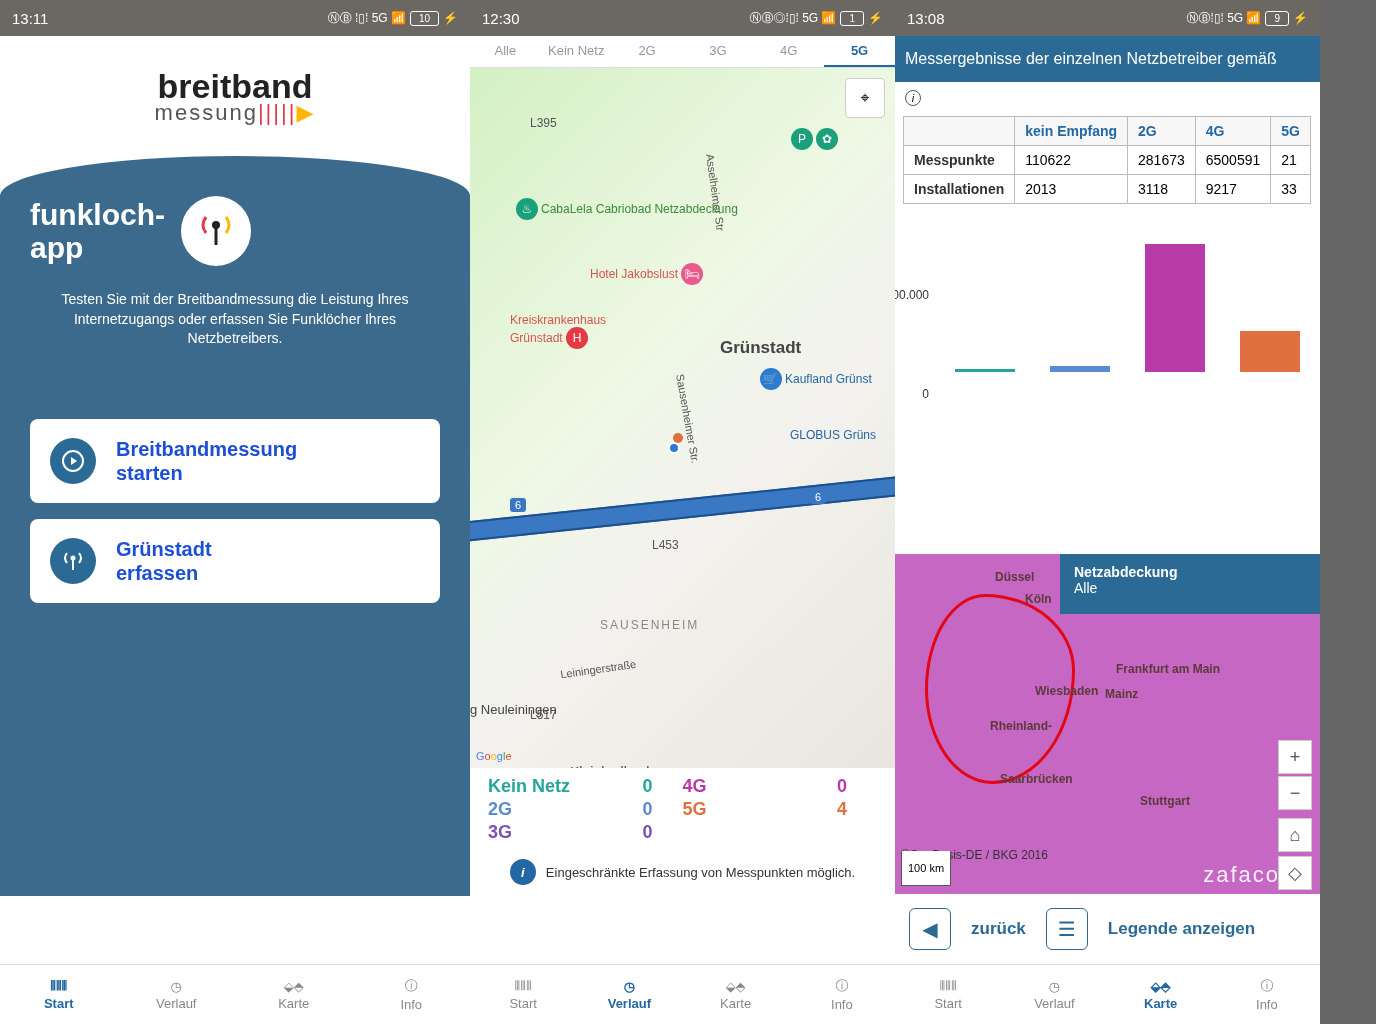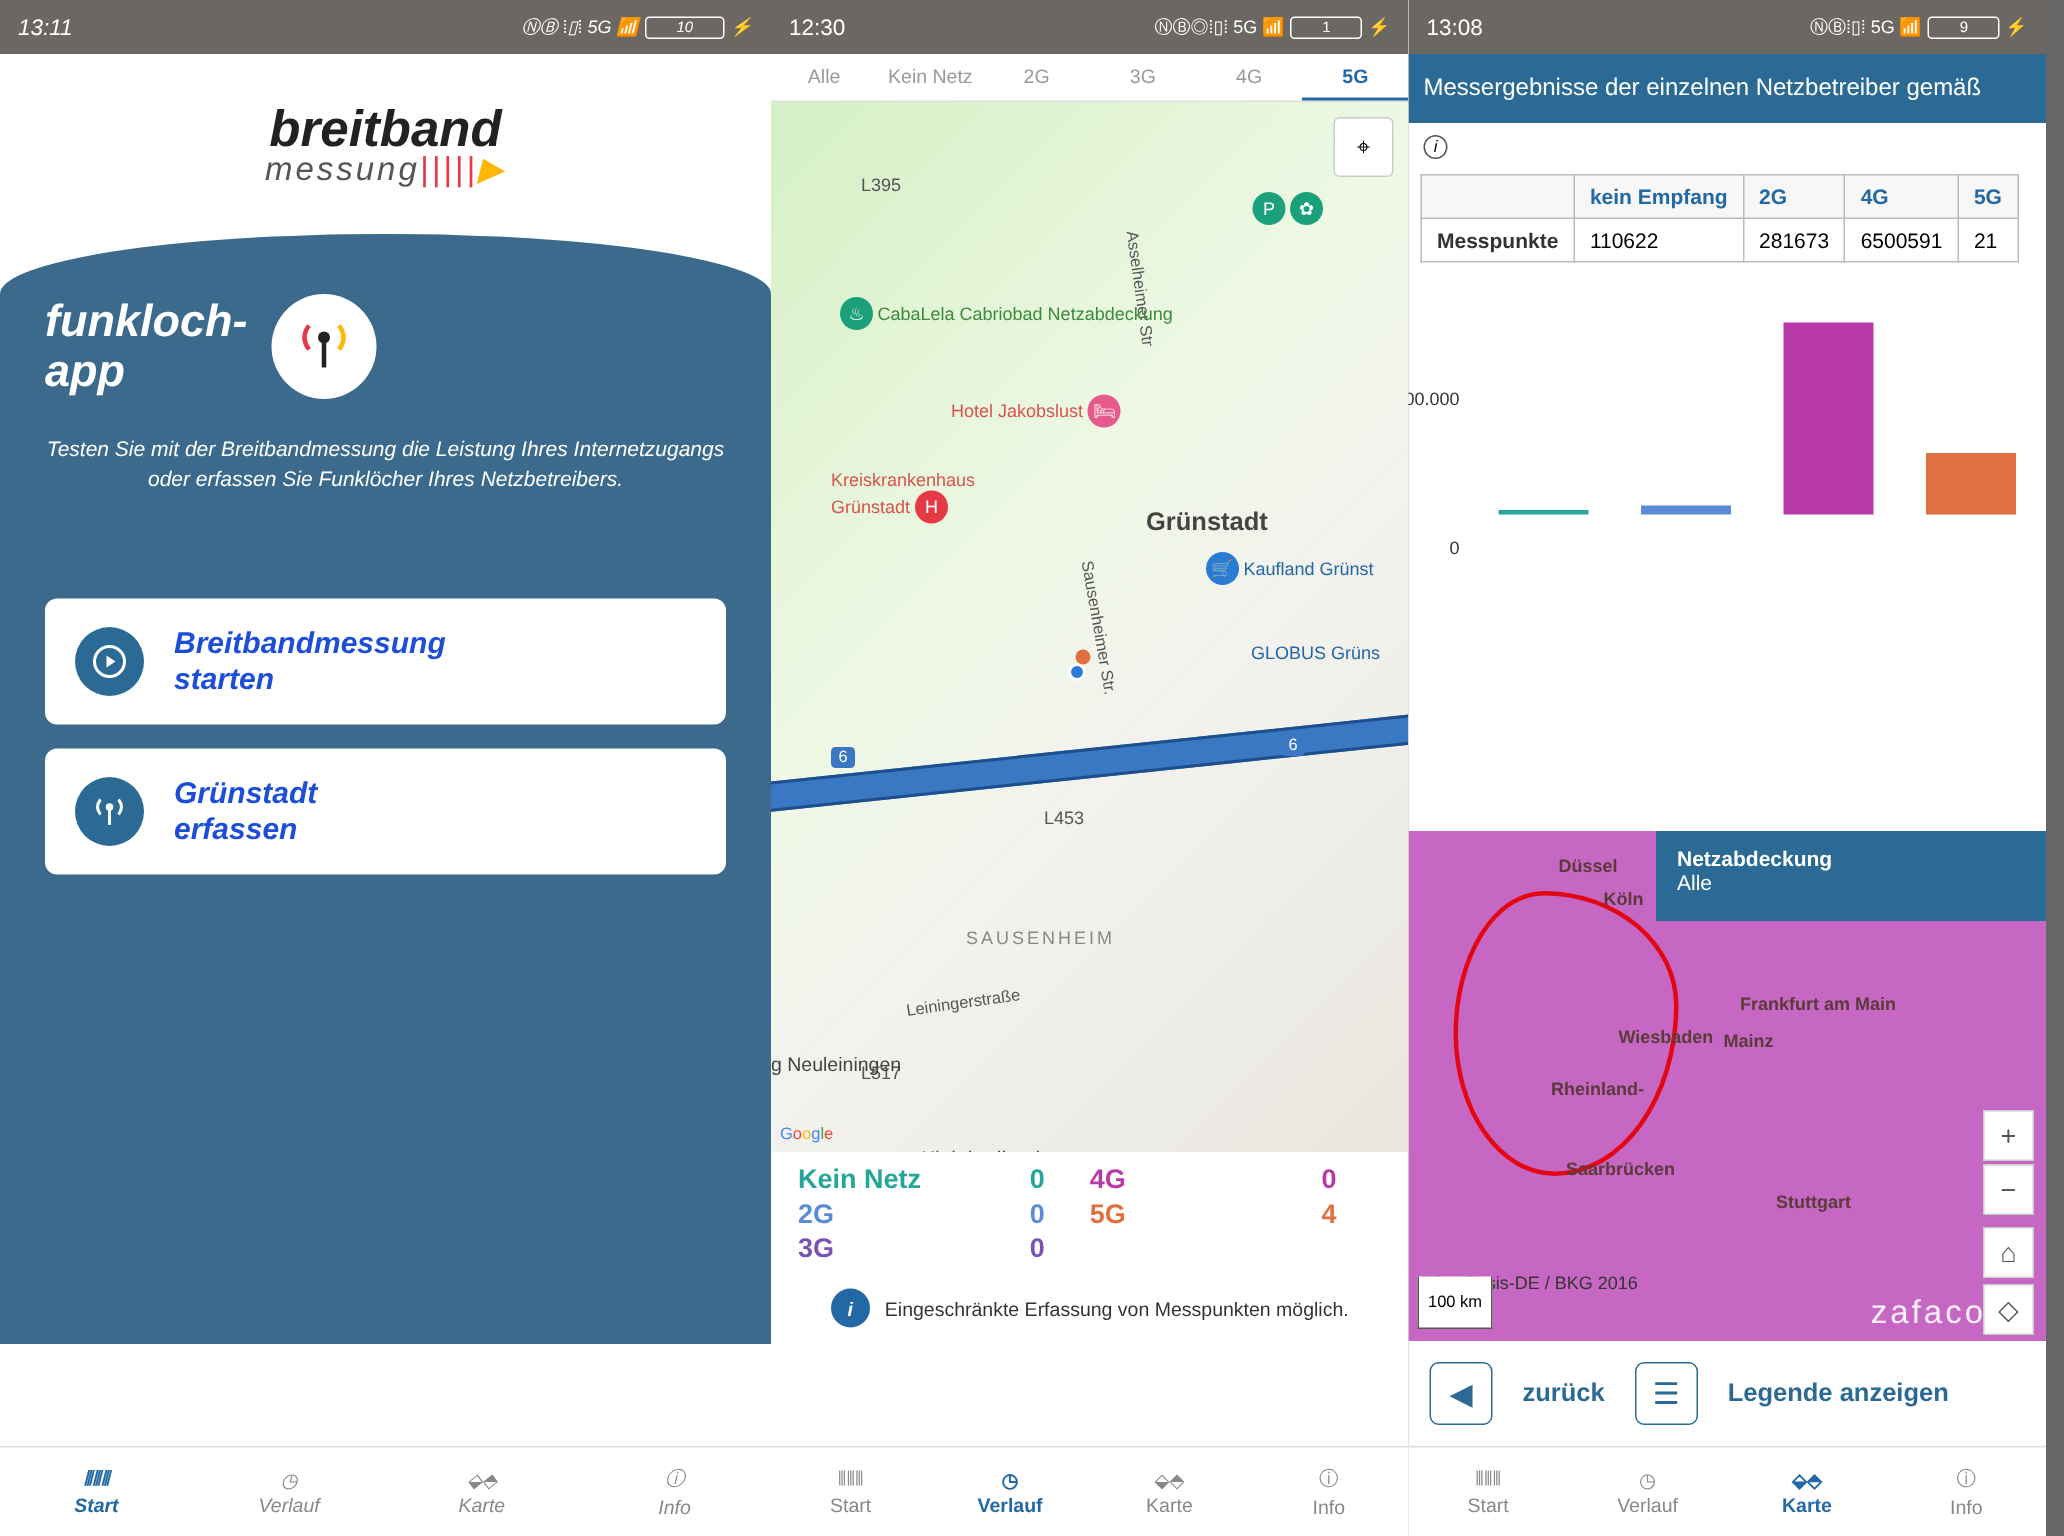--- a/index.html
+++ b/index.html
@@ -1,23 +1,23 @@
 <!DOCTYPE html>
 <html><head>
 <meta charset="utf-8">
 <style>
 * { margin:0; padding:0; box-sizing:border-box; font-family:Arial,Helvetica,sans-serif; }
 body { background:#666; display:flex; width:1376px; height:1024px; }
 .screen { position:relative; height:100%; overflow:hidden; background:#fff; }
-.s1{width:514px;font-style:italic;} .s2{width:425px;} .s3{width:425px;}
+.s1{width:470px;} .s2{width:425px;} .s3{width:425px;}
 
 
 .statusbar{height:36px;background:#6b6864;color:#fff;display:flex;align-items:center;justify-content:space-between;padding:0 12px;font-size:15px;font-weight:500;}
 .statusbar .right{display:flex;align-items:center;gap:4px;font-size:12px;}
-.batt{border:1.5px solid #fff;border-radius:3px;padding:0 20px;font-size:10px;line-height:13px;}
+.batt{border:1.5px solid #fff;border-radius:3px;padding:0 8px;font-size:10px;line-height:13px;}
 
 
 .s1 .logobox{background:#fff;height:120px;display:flex;align-items:center;justify-content:center;flex-direction:column;}
 .s1 .logo{font-size:34px;font-weight:700;color:#222;}
 .s1 .sublogo{font-size:22px;color:#555;letter-spacing:2px;margin-top:-6px;}
 .s1 .sublogo .bars{color:#e63946;}.s1 .sublogo .tri{color:#ffb703;}
 .s1 .blue{background:#3c6a8c;color:#fff;padding:40px 30px 20px;border-top-left-radius:50% 40px;border-top-right-radius:50% 40px;height:740px;}
 .s1 .fl{display:flex;align-items:center;gap:16px;margin-bottom:24px;}
 .s1 .fl h2{font-size:30px;font-weight:700;line-height:1.1;}
 .s1 .antcircle{width:70px;height:70px;border-radius:50%;background:#fff;display:flex;align-items:center;justify-content:center;}
@@ -228,20 +228,27 @@
           <th>4G</th>
           <th>5G</th>
         </tr>
    <tr>
           <td>Messpunkte</td>
           <td>110622</td>
           <td>281673</td>
           <td>6500591</td>
           <td>21</td>
         </tr>
+   <tr>
+          <td>Installationen</td>
+          <td>2013</td>
+          <td>3118</td>
+          <td>9217</td>
+          <td>33</td>
+        </tr>
  </tbody>
     </table>
  <div class="chart" id="chart">
       <div class="ylab" style="top: 160px;">0</div>
       <div class="ylab" style="top: 61.4286px;">5.000.000</div>
       <div class="bar" style="left: 20px; height: 3px; background: rgb(38, 166, 154);"></div>
       <div class="bar" style="left: 115px; height: 5.55298px; background: rgb(91, 139, 212);"></div>
       <div class="bar" style="left: 210px; height: 128.155px; background: rgb(183, 58, 168);"></div>
       <div class="bar" style="left: 305px; height: 41.4px; background: rgb(224, 112, 64);"></div>
     </div>

